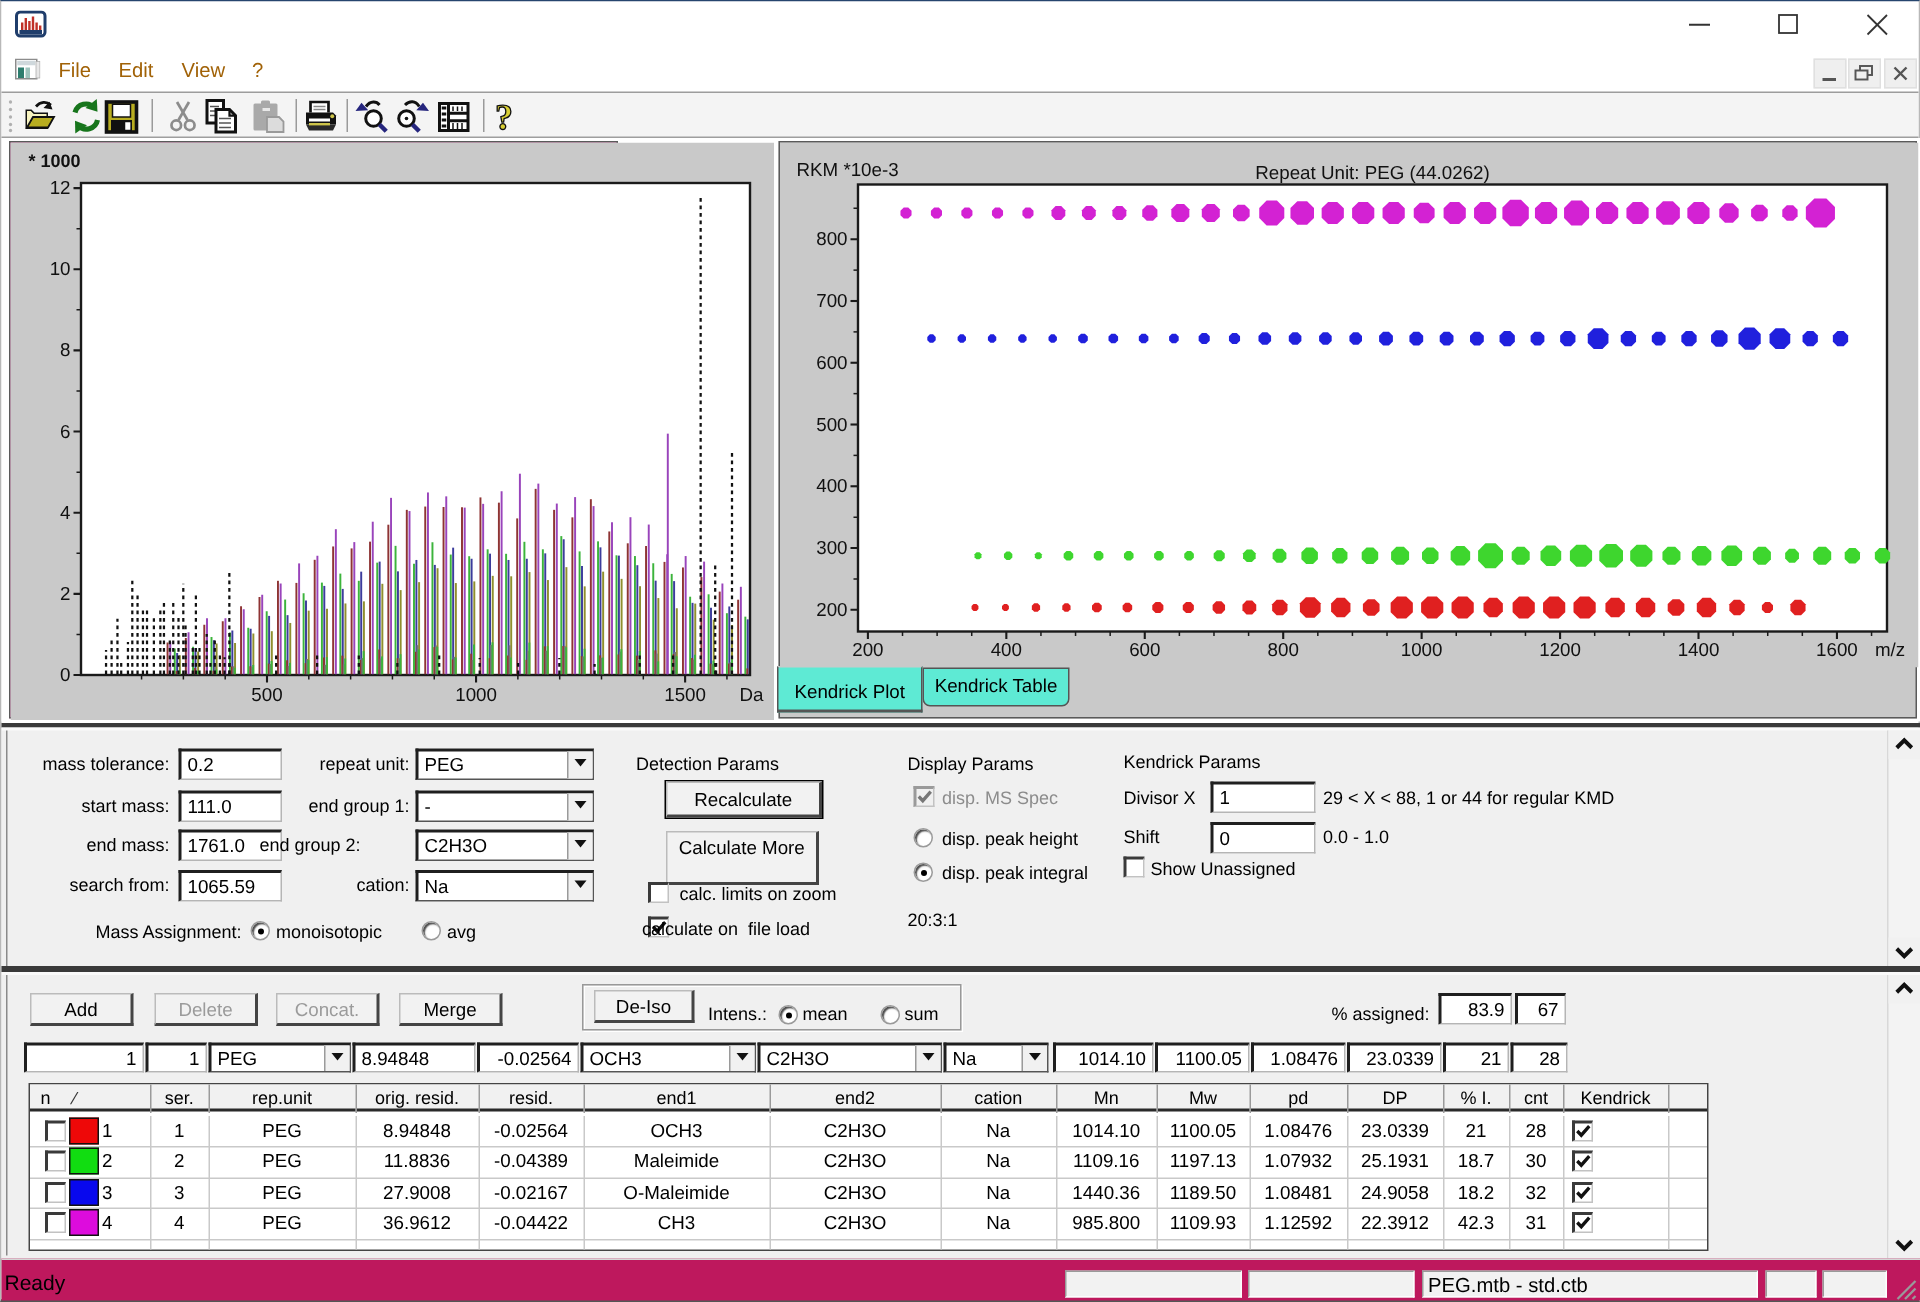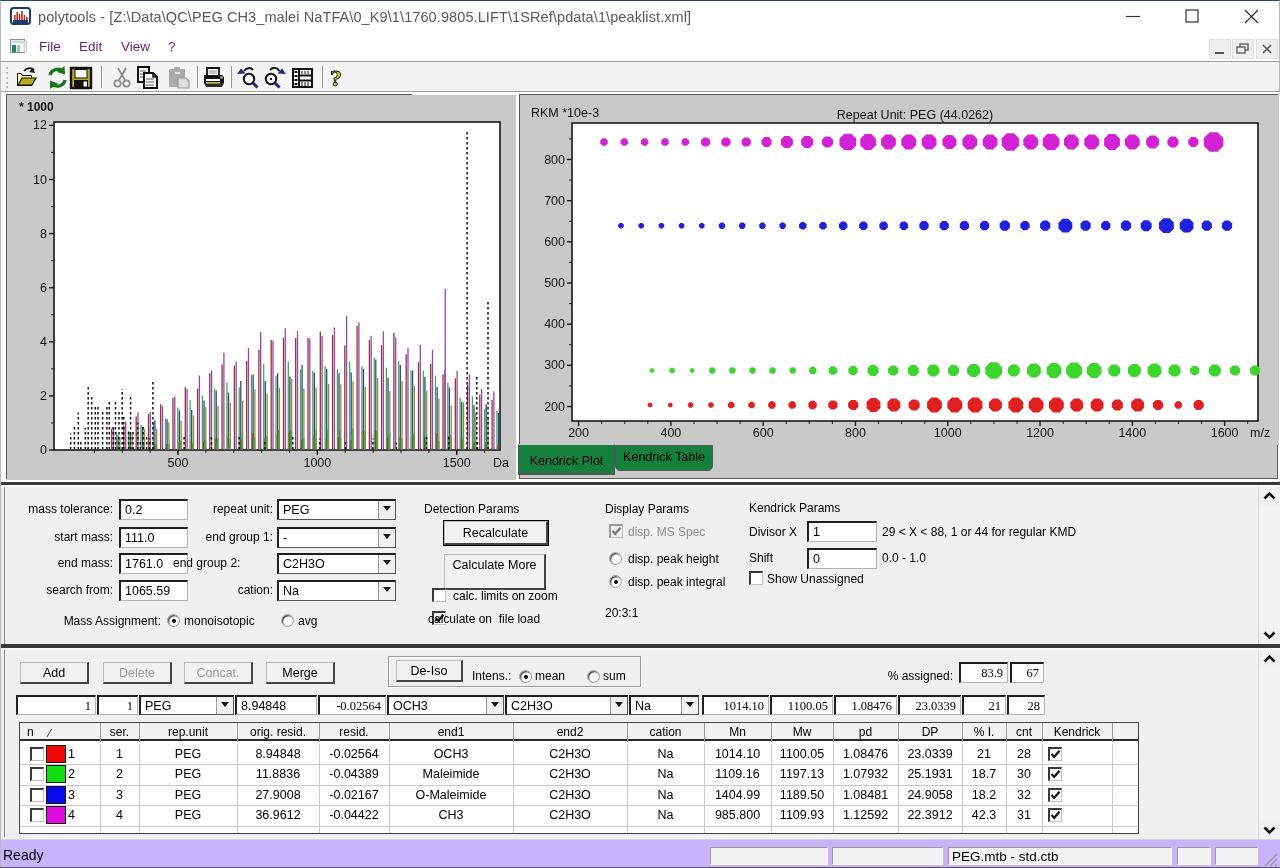--- a/index.html
+++ b/index.html
@@ -5,35 +5,35 @@
 * { margin:0; padding:0; box-sizing:border-box; }
 html,body { width:1280px; height:868px; overflow:hidden; }
 body { font-family:"Liberation Sans", sans-serif; font-size:12px; color:#000; background:#fff; position:relative; }
 .abs { position:absolute; }
 #win { position:absolute; left:0; top:0; width:1280px; height:868px; border-top:1px solid #26456e; border-left:1px solid #b8b8b8; border-right:1px solid #b8b8b8; border-bottom:2px solid #555; background:#fff; }
 
 #titlebar { position:absolute; left:0; top:0; width:1278px; height:31px; background:#ffffff; }
 #title-text { position:absolute; left:37px; top:8px; font-size:14.5px; color:#595959; letter-spacing:0.1px; white-space:pre; }
 
 #menubar { position:absolute; left:0; top:31px; width:1278px; height:30px; background:#ffffff; border-bottom:1px solid #9c9c9c; }
-.menuitem { position:absolute; top:7px; font-size:13.5px; color:#701a75; }
+.menuitem { position:absolute; top:7px; font-size:13.5px; color:#a16207; }
 .mdibtn { position:absolute; top:7px; width:22px; height:20px; background:#efefef; border:1px solid #e0e0e0; }
 
 #toolbar { position:absolute; left:0; top:61px; width:1278px; height:30px; background:#f4f4f4; border-bottom:1px solid #9e9e9e; }
 .tsep { position:absolute; top:4px; width:1px; height:22px; background:#9a9a9a; }
 
 #chartrow { position:absolute; left:0; top:91px; width:1280px; height:389px; background:#ffffff; }
 #lpane { position:absolute; left:5px; top:2px; width:406px; height:385px; background:#f9a8d4; border:1px solid #5a5a5a; }
 #rpane { position:absolute; left:518px; top:2px; width:759px; height:385px; background:#c9c9c9; border:1px solid #5a5a5a; }
-.tab { position:absolute; top:0; background:#15803d; border:1px solid #555; font-size:12.5px; }
+.tab { position:absolute; top:0; background:#5eead4; border:1px solid #555; font-size:12.5px; }
 
 #d1 { position:absolute; left:0; top:481px; width:1280px; height:3px; background:#3a3a3a; }
 #mpanel { position:absolute; left:0px; top:484px; width:1280px; height:159px; background:#f0f0f0; box-shadow:inset 0 2px 0 #fafafa; }
 .lbl { position:absolute; font-size:12px; white-space:pre; }
-.r { text-align:right;font-family:Liberation Serif, serif; }
+.r { text-align:right; }
 .tbox { position:absolute; background:#fff; border:1px solid #b5b5b5; border-top:2px solid #1f1f1f; border-left:2px solid #1f1f1f; font-size:12.5px; padding:2px 2px 0 4px; white-space:pre; }
 .combo { position:absolute; background:#fff; border:1px solid #555; border-top:2px solid #1f1f1f; border-left:2px solid #1f1f1f; font-size:12.5px; }
 .combo .tx { position:absolute; left:4px; top:2px; white-space:pre;}
 .combo .dbtn { position:absolute; right:0px; top:0px; bottom:0px; width:17px; background:#f1f1f1; border-left:1px solid #9a9a9a; }
 .combo .dbtn:after { content:""; position:absolute; left:4px; top:5px; border:4px solid transparent; border-top:5px solid #111; }
 .btn { position:absolute; background:#f2f2f2; border:1px solid #888; border-right:2px solid #444; border-bottom:2px solid #444; border-top-color:#bbb; border-left-color:#bbb; text-align:center; font-size:12.5px; color:#000; }
 .btn.disabled { color:#9b9b9b; }
 .cb { position:absolute; width:14px; height:14px; background:#fff; border:1px solid #c2c2c2; border-top:2px solid #3a3a3a; border-left:2px solid #3a3a3a; }
 .cb.grey { background:#f0f0f0; border-top-color:#9a9a9a; border-left-color:#9a9a9a; }
 .cb svg { position:absolute; left:0px; top:0px; }
@@ -49,41 +49,40 @@
 .ebox.r { padding-right:4px; }
 .ebox.l { padding-left:4px; }
 
 #grid { position:absolute; left:18px; top:70px; width:1120px; height:112px; background:#fff; border:1px solid #444; }
 .ghead { position:absolute; top:0; height:18px; background:#f1f1f1; border-bottom:2px solid #2a2a2a; text-align:center; font-size:12px; padding-top:2px; }
 .gv { position:absolute; top:0; bottom:0; width:1px; background:#9a9a9a; }
 .gvl { position:absolute; width:1px; background:#c9c9c9; }
 .ghz { position:absolute; left:0; right:0; height:1px; background:#c9c9c9; }
 .gcell { position:absolute; font-size:12.5px; text-align:center; padding-top:3px; }
 
-#statusbar { position:absolute; left:0; top:838px; width:1280px; height:28px; background:#c4b5fd; border-top:1px solid #d6d6d6; }
+#statusbar { position:absolute; left:0; top:838px; width:1280px; height:28px; background:#be185d; border-top:1px solid #d6d6d6; }
 .spanel { position:absolute; top:7px; height:18px; background:#f2f2f2; border:1px solid #9a9a9a; border-right-color:#fdfdfd; border-bottom-color:#fdfdfd; font-size:13.5px; padding:1px 0 0 3px; }
 </style>
 </head>
 <body>
 <div id="win">
 
 <div id="titlebar">
   <svg class="abs" style="left:9px;top:6px" width="22" height="20" viewBox="0 0 22 20">
     <rect x="1" y="1" width="19" height="16" rx="2.5" fill="#fff" stroke="#1f3d6b" stroke-width="2"></rect>
     <rect x="3" y="13" width="15" height="3" fill="#1f3d6b"></rect>
     <g fill="#c03028">
       <rect x="4" y="8" width="1.6" height="5"></rect>
       <rect x="6.4" y="5" width="1.6" height="8"></rect>
       <rect x="8.8" y="7" width="1.6" height="6"></rect>
       <rect x="11.2" y="4" width="1.6" height="9"></rect>
       <rect x="13.6" y="8" width="1.6" height="5"></rect>
       <rect x="16" y="10" width="1.6" height="3"></rect>
     </g>
   </svg>
-  <div id="title-text">polytools - [Z:\Data\QC\PEG CH3_malei NaTFA\0_K9\1\1760.9805.LIFT\1SRef\pdata\1\peaklist.xml]</div>
   <svg class="abs" style="left:1118px;top:0" width="160" height="31" viewBox="0 0 160 31">
     <g stroke="#333" stroke-width="1.2" fill="none">
       <line x1="7" y1="15.5" x2="21" y2="15.5"></line>
       <rect x="67" y="9" width="12" height="12"></rect>
       <line x1="126" y1="9" x2="139" y2="22"></line>
           <line x1="139" y1="9" x2="126" y2="22"></line>
     </g>
   </svg>
 </div>
 
@@ -991,21 +990,21 @@
         <div class="cb" style="left:10px;top:65px"></div>
         <div class="abs" style="left:26px;top:63px;width:20px;height:18px;background:#0808ee;border:1px solid #111"></div>
         <div class="gcell" style="left:48px;top:62px;text-align:left">3</div>
         <div class="gcell" style="left:80px;top:62px;width:39px">3</div>
         <div class="gcell" style="left:119px;top:62px;width:98px">PEG</div>
         <div class="gcell" style="left:217px;top:62px;width:82px">27.9008</div>
         <div class="gcell" style="left:299px;top:62px;width:70px">-0.02167</div>
         <div class="gcell" style="left:369px;top:62px;width:124px">O-Maleimide</div>
         <div class="gcell" style="left:493px;top:62px;width:114px">C2H3O</div>
         <div class="gcell" style="left:607px;top:62px;width:77px">Na</div>
-        <div class="gcell" style="left:684px;top:62px;width:67px">1404.99</div>
+        <div class="gcell" style="left:684px;top:62px;width:67px">1440.36</div>
         <div class="gcell" style="left:751px;top:62px;width:62px">1189.50</div>
         <div class="gcell" style="left:813px;top:62px;width:65px">1.08481</div>
         <div class="gcell" style="left:878px;top:62px;width:64px">24.9058</div>
         <div class="gcell" style="left:942px;top:62px;width:44px">18.2</div>
         <div class="gcell" style="left:986px;top:62px;width:36px">32</div>
         <div class="cb" style="left:1028px;top:65px">
           <svg width="11" height="11" viewBox="0 0 11 11">
             <polyline points="1.5,5 4.2,7.8 9.5,1.8" fill="none" stroke="#111" stroke-width="2.2"></polyline>
           </svg>
         </div>

